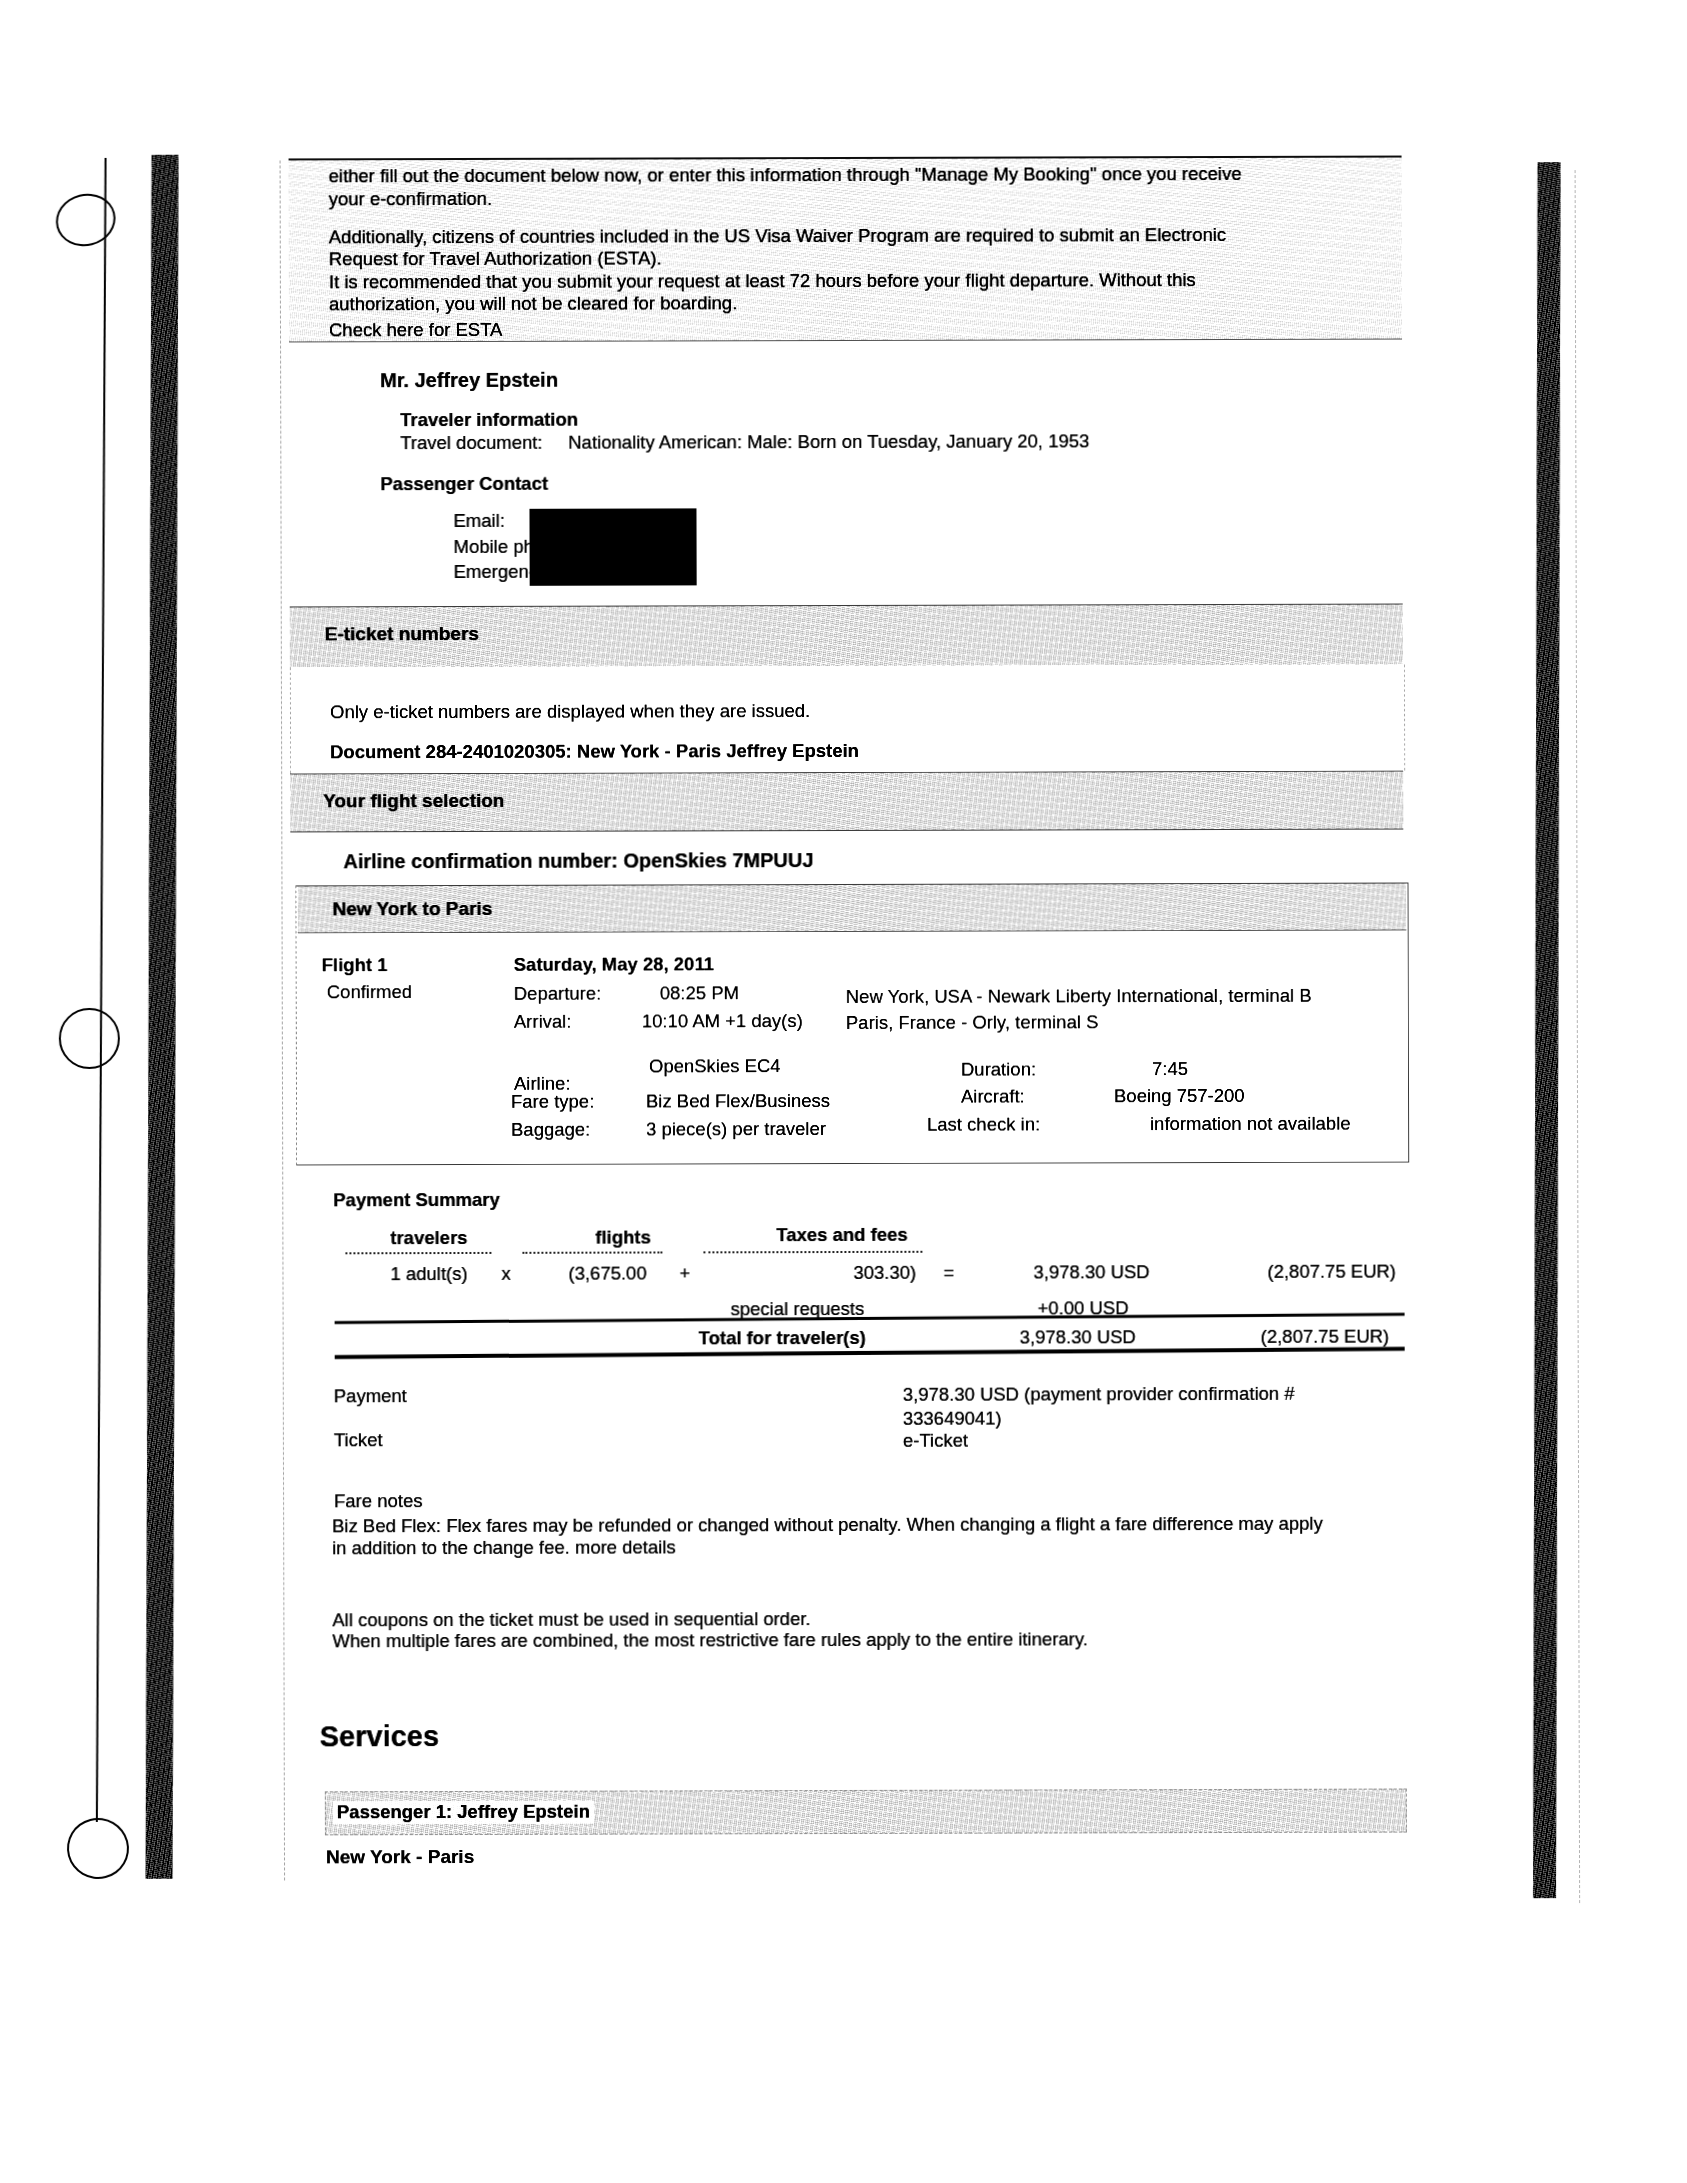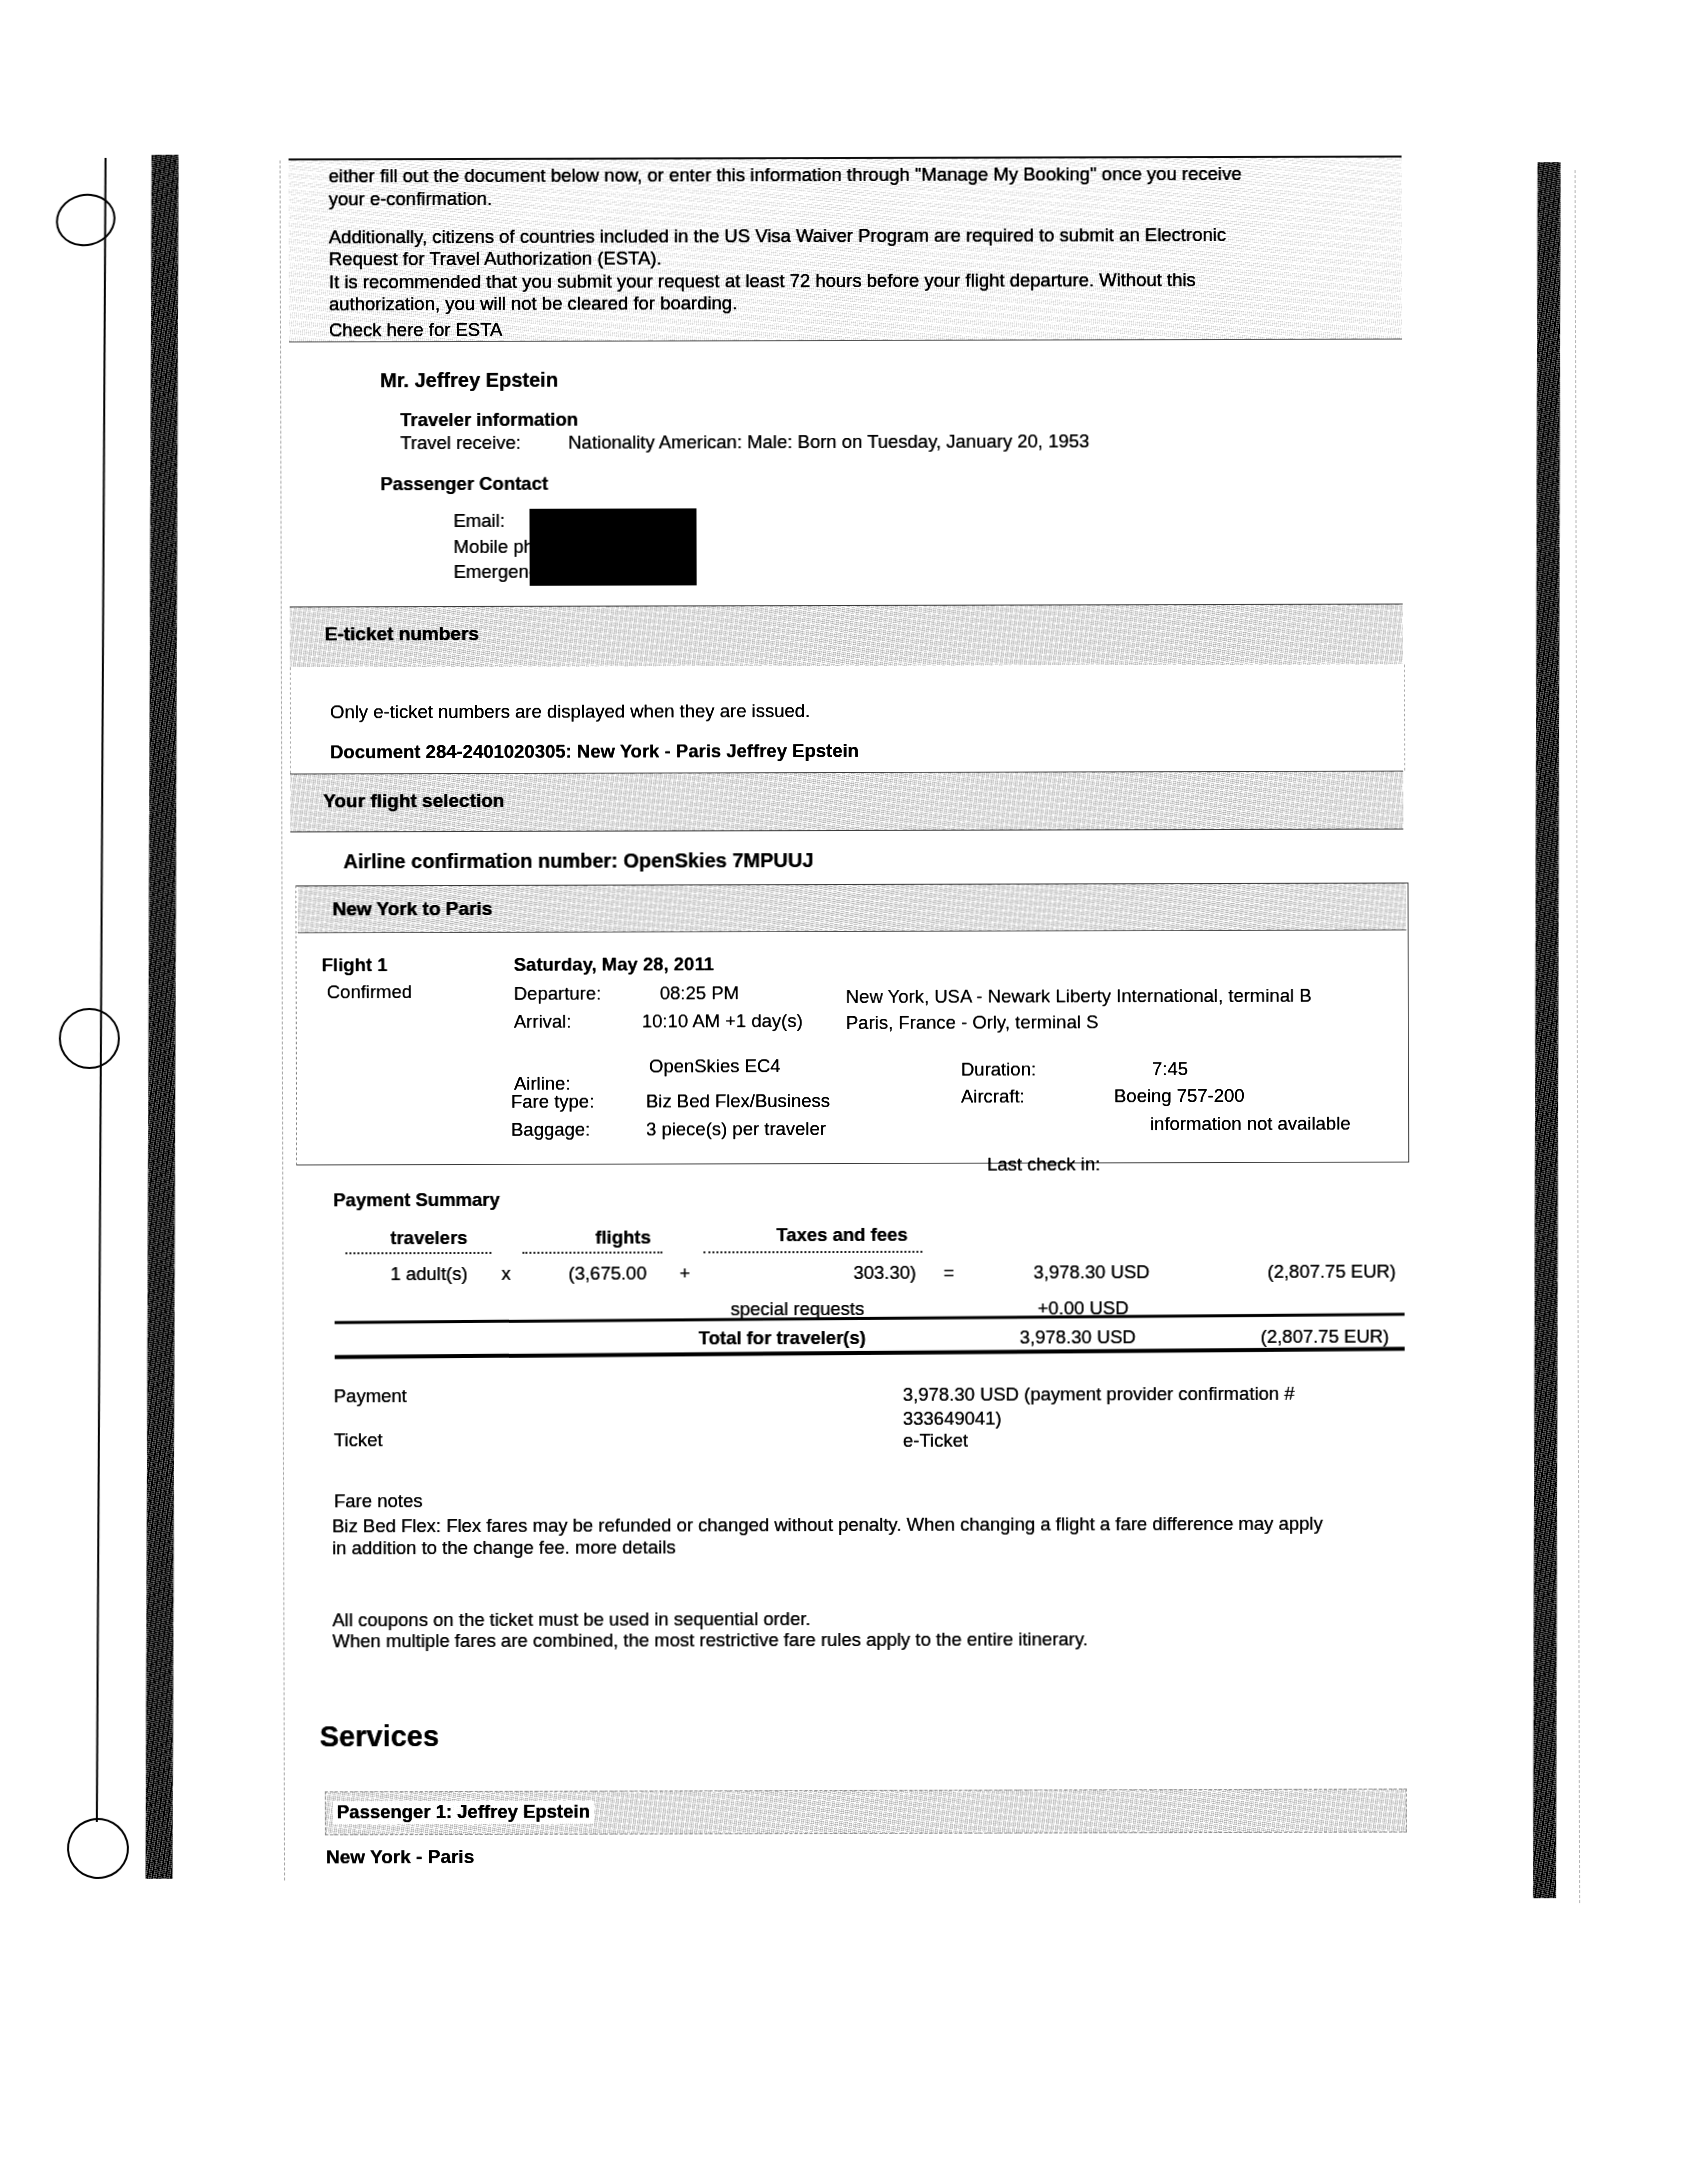--- a/index.html
+++ b/index.html
@@ -50,21 +50,21 @@
     <div class="abs t" style="left:331px;top:164px;">either fill out the document below now, or enter this information through "Manage My Booking" once you receive</div>
     <div class="abs t" style="left:331px;top:187px;">your e-confirmation.</div>
     <div class="abs t" style="left:331px;top:225px;">Additionally, citizens of countries included in the US Visa Waiver Program are required to submit an Electronic</div>
     <div class="abs t" style="left:331px;top:247px;">Request for Travel Authorization (ESTA).</div>
     <div class="abs t" style="left:331px;top:270px;">It is recommended that you submit your request at least 72 hours before your flight departure. Without this</div>
     <div class="abs t" style="left:331px;top:292px;">authorization, you will not be cleared for boarding.</div>
     <div class="abs t" style="left:331px;top:318px;">Check here for ESTA</div>
 
     <div class="abs t b" style="left:382px;top:368px;font-size:20px;">Mr. Jeffrey Epstein</div>
     <div class="abs t b" style="left:402px;top:408px;">Traveler information</div>
-    <div class="abs t" style="left:402px;top:431px;">Travel receive:</div>
+    <div class="abs t" style="left:402px;top:431px;">Travel document:</div>
     <div class="abs t" style="left:570px;top:431px;">Nationality American: Male: Born on Tuesday, January 20, 1953</div>
     <div class="abs t b" style="left:382px;top:472px;">Passenger Contact</div>
     <div class="abs t" style="left:455px;top:509px;">Email:</div>
     <div class="abs t" style="left:455px;top:535px;">Mobile phone:</div>
     <div class="abs t" style="left:455px;top:560px;">Emergency contact:</div>
     <div class="abs redact" style="left:531px;top:508px;width:167px;height:77px;"></div>
 
     <div class="abs speckle-dark band" style="left:291px;top:605px;width:1113px;height:60px;"></div>
     <div class="abs t b" style="left:326px;top:622px;font-size:19px;">E-ticket numbers</div>
     <div class="abs" style="left:291px;top:666px;width:1113px;height:106px;border-left:1.3px dashed #9a9a9a;border-right:1.3px dashed #9a9a9a;background:#fff;"></div>
@@ -92,21 +92,21 @@
     <div class="abs t" style="left:514px;top:1055px;margin-top:17px;">Airline:</div>
     <div class="abs t" style="left:649px;top:1055px;">OpenSkies EC4</div>
     <div class="abs t" style="left:961px;top:1059px;">Duration:</div>
     <div class="abs t" style="left:1152px;top:1059px;">7:45</div>
     <div class="abs t" style="left:511px;top:1090px;text-align:center;">Fare type:</div>
     <div class="abs t" style="left:646px;top:1090px;">Biz Bed Flex/Business</div>
     <div class="abs t" style="left:961px;top:1086px;">Aircraft:</div>
     <div class="abs t" style="left:1114px;top:1086px;">Boeing 757-200</div>
     <div class="abs t" style="left:511px;top:1118px;">Baggage:</div>
     <div class="abs t" style="left:646px;top:1118px;">3 piece(s) per traveler</div>
-    <div class="abs t" style="left:987px;top:1114px;margin-top:40px;">Last check in:</div>
+    <div class="abs t" style="left:927px;top:1114px;">Last check in:</div>
     <div class="abs t" style="left:1150px;top:1114px;">information not available</div>
 
     <div class="abs t b" style="left:333px;top:1188px;">Payment Summary</div>
     <div class="abs t b" style="left:390px;top:1226px;">travelers</div>
     <div class="abs t b" style="left:595px;top:1226px;">flights</div>
     <div class="abs t b" style="left:776px;top:1224px;">Taxes and fees</div>
     <div class="abs dotu" style="left:345px;top:1250px;width:146px;"></div>
     <div class="abs dotu" style="left:522px;top:1250px;width:140px;"></div>
     <div class="abs dotu" style="left:703px;top:1250px;width:219px;"></div>
     <div class="abs t" style="left:390px;top:1262px;">1 adult(s)</div>

